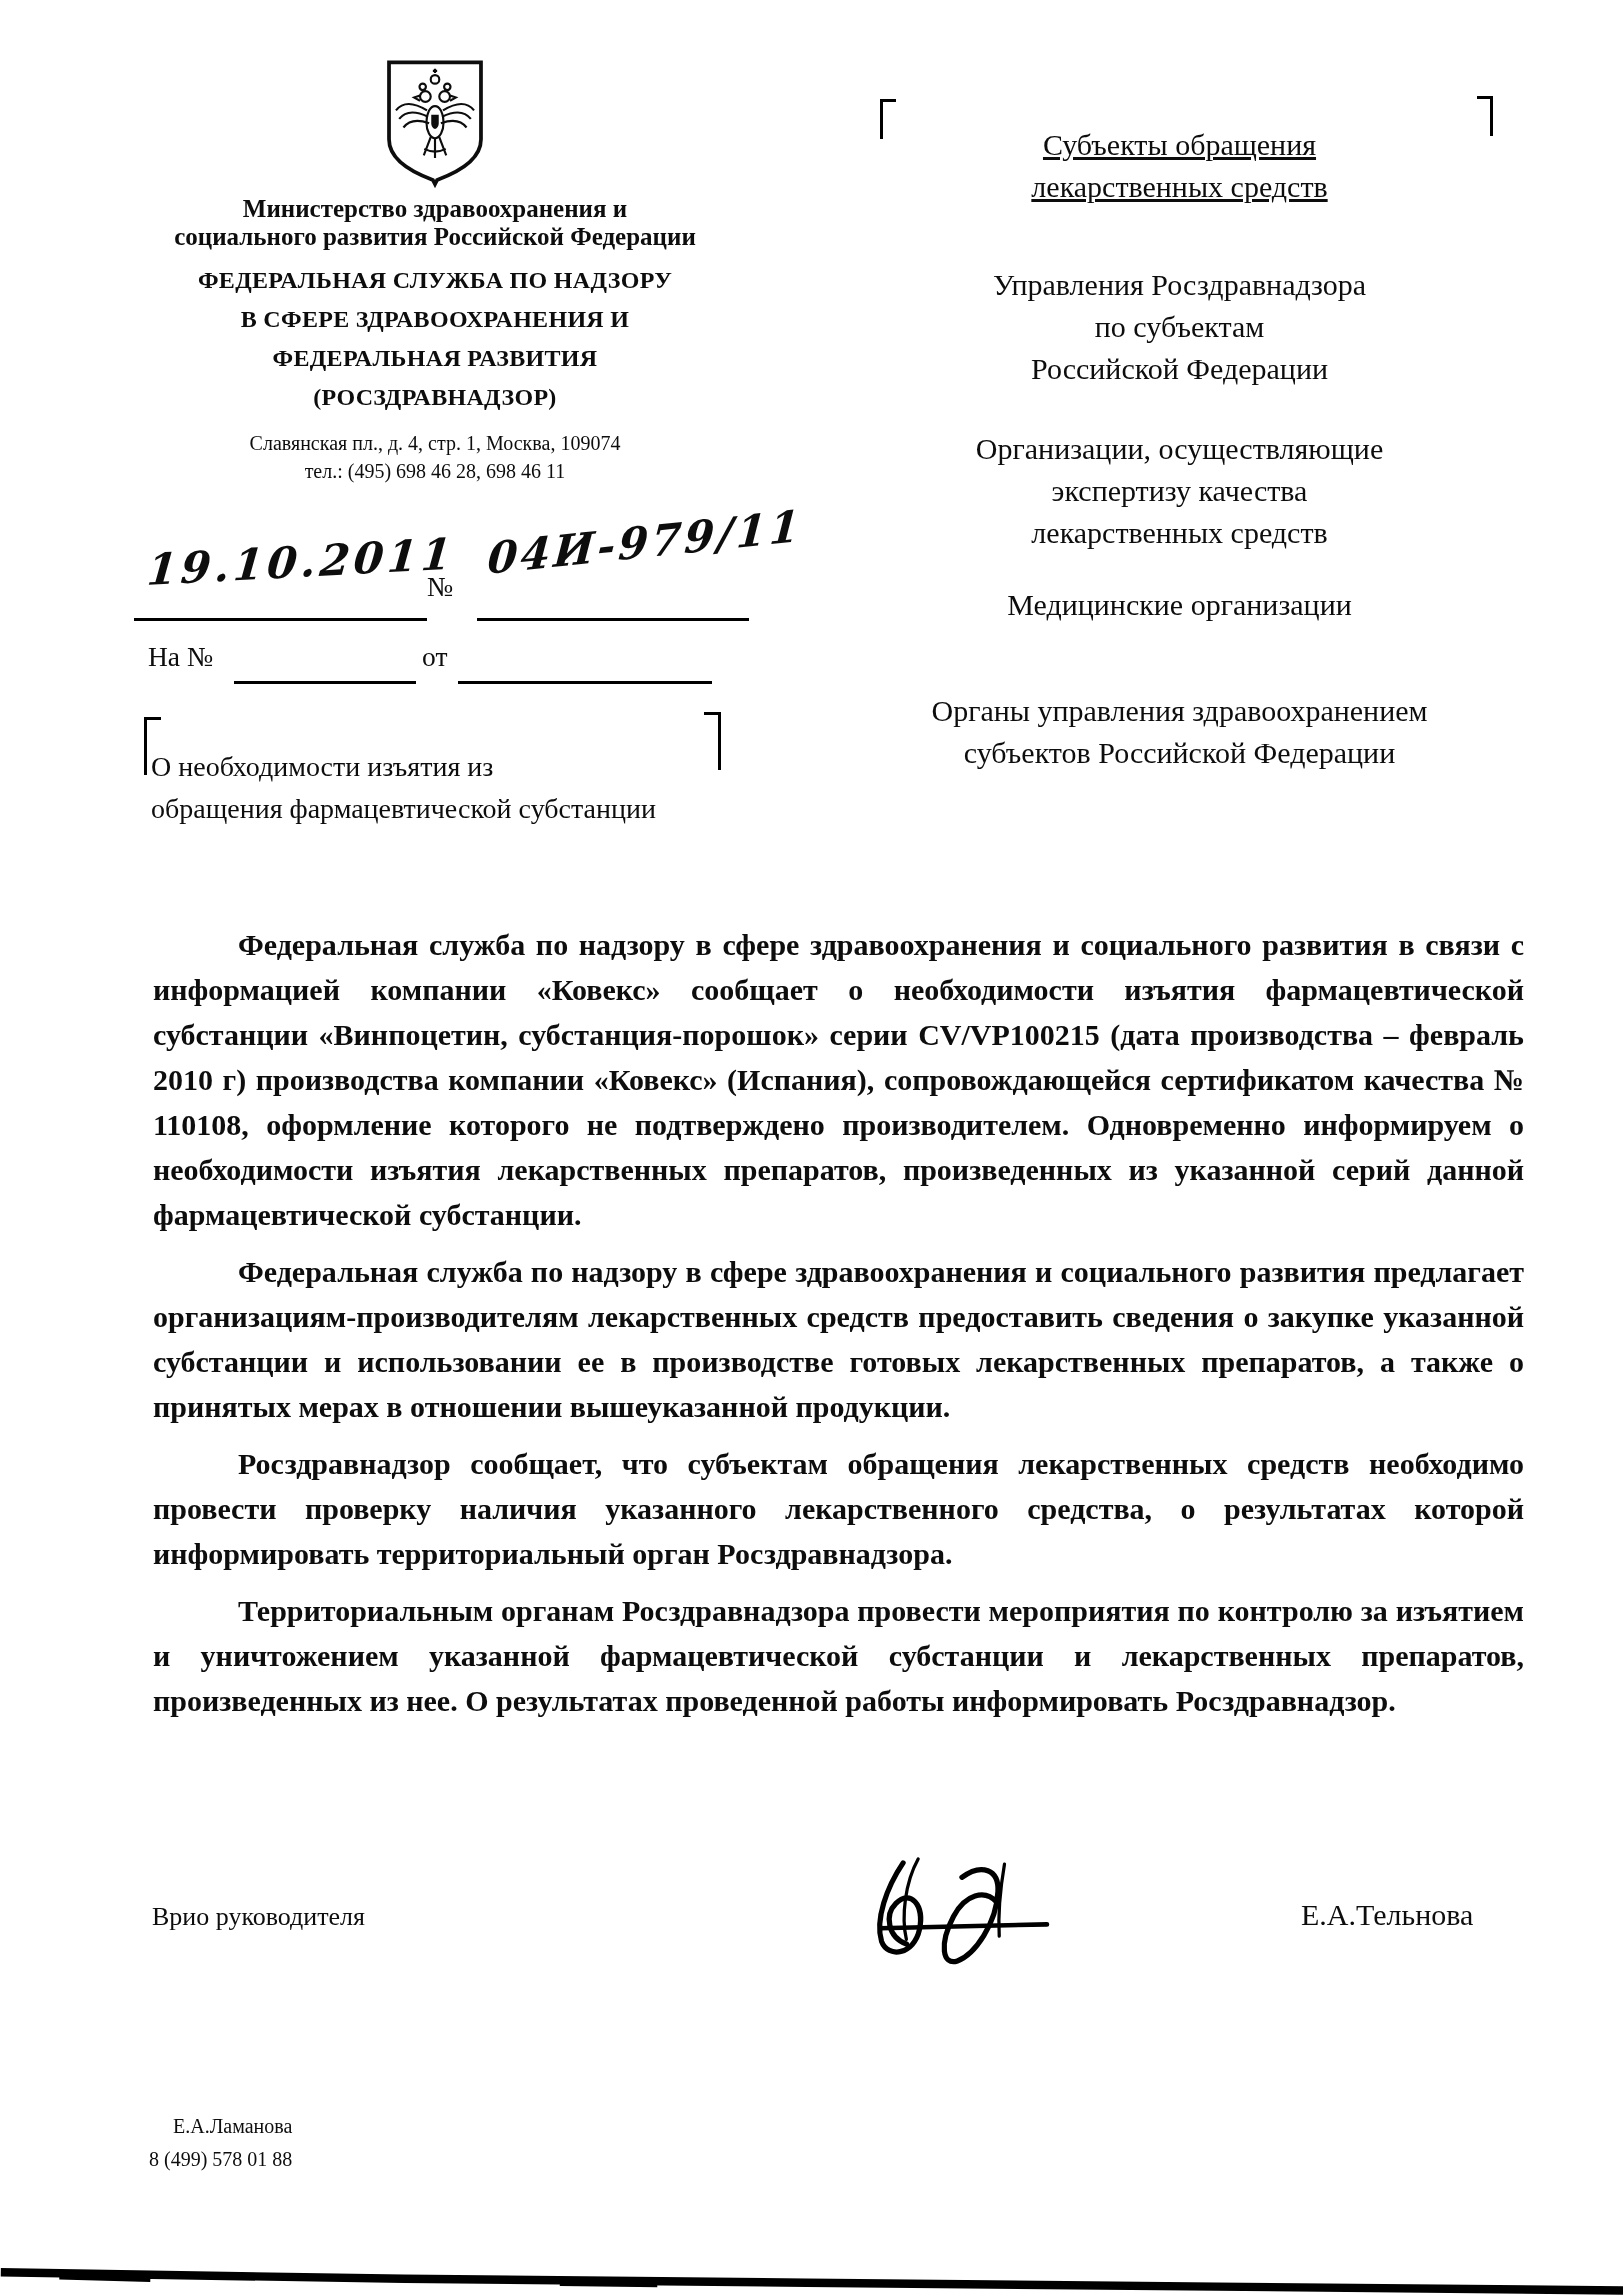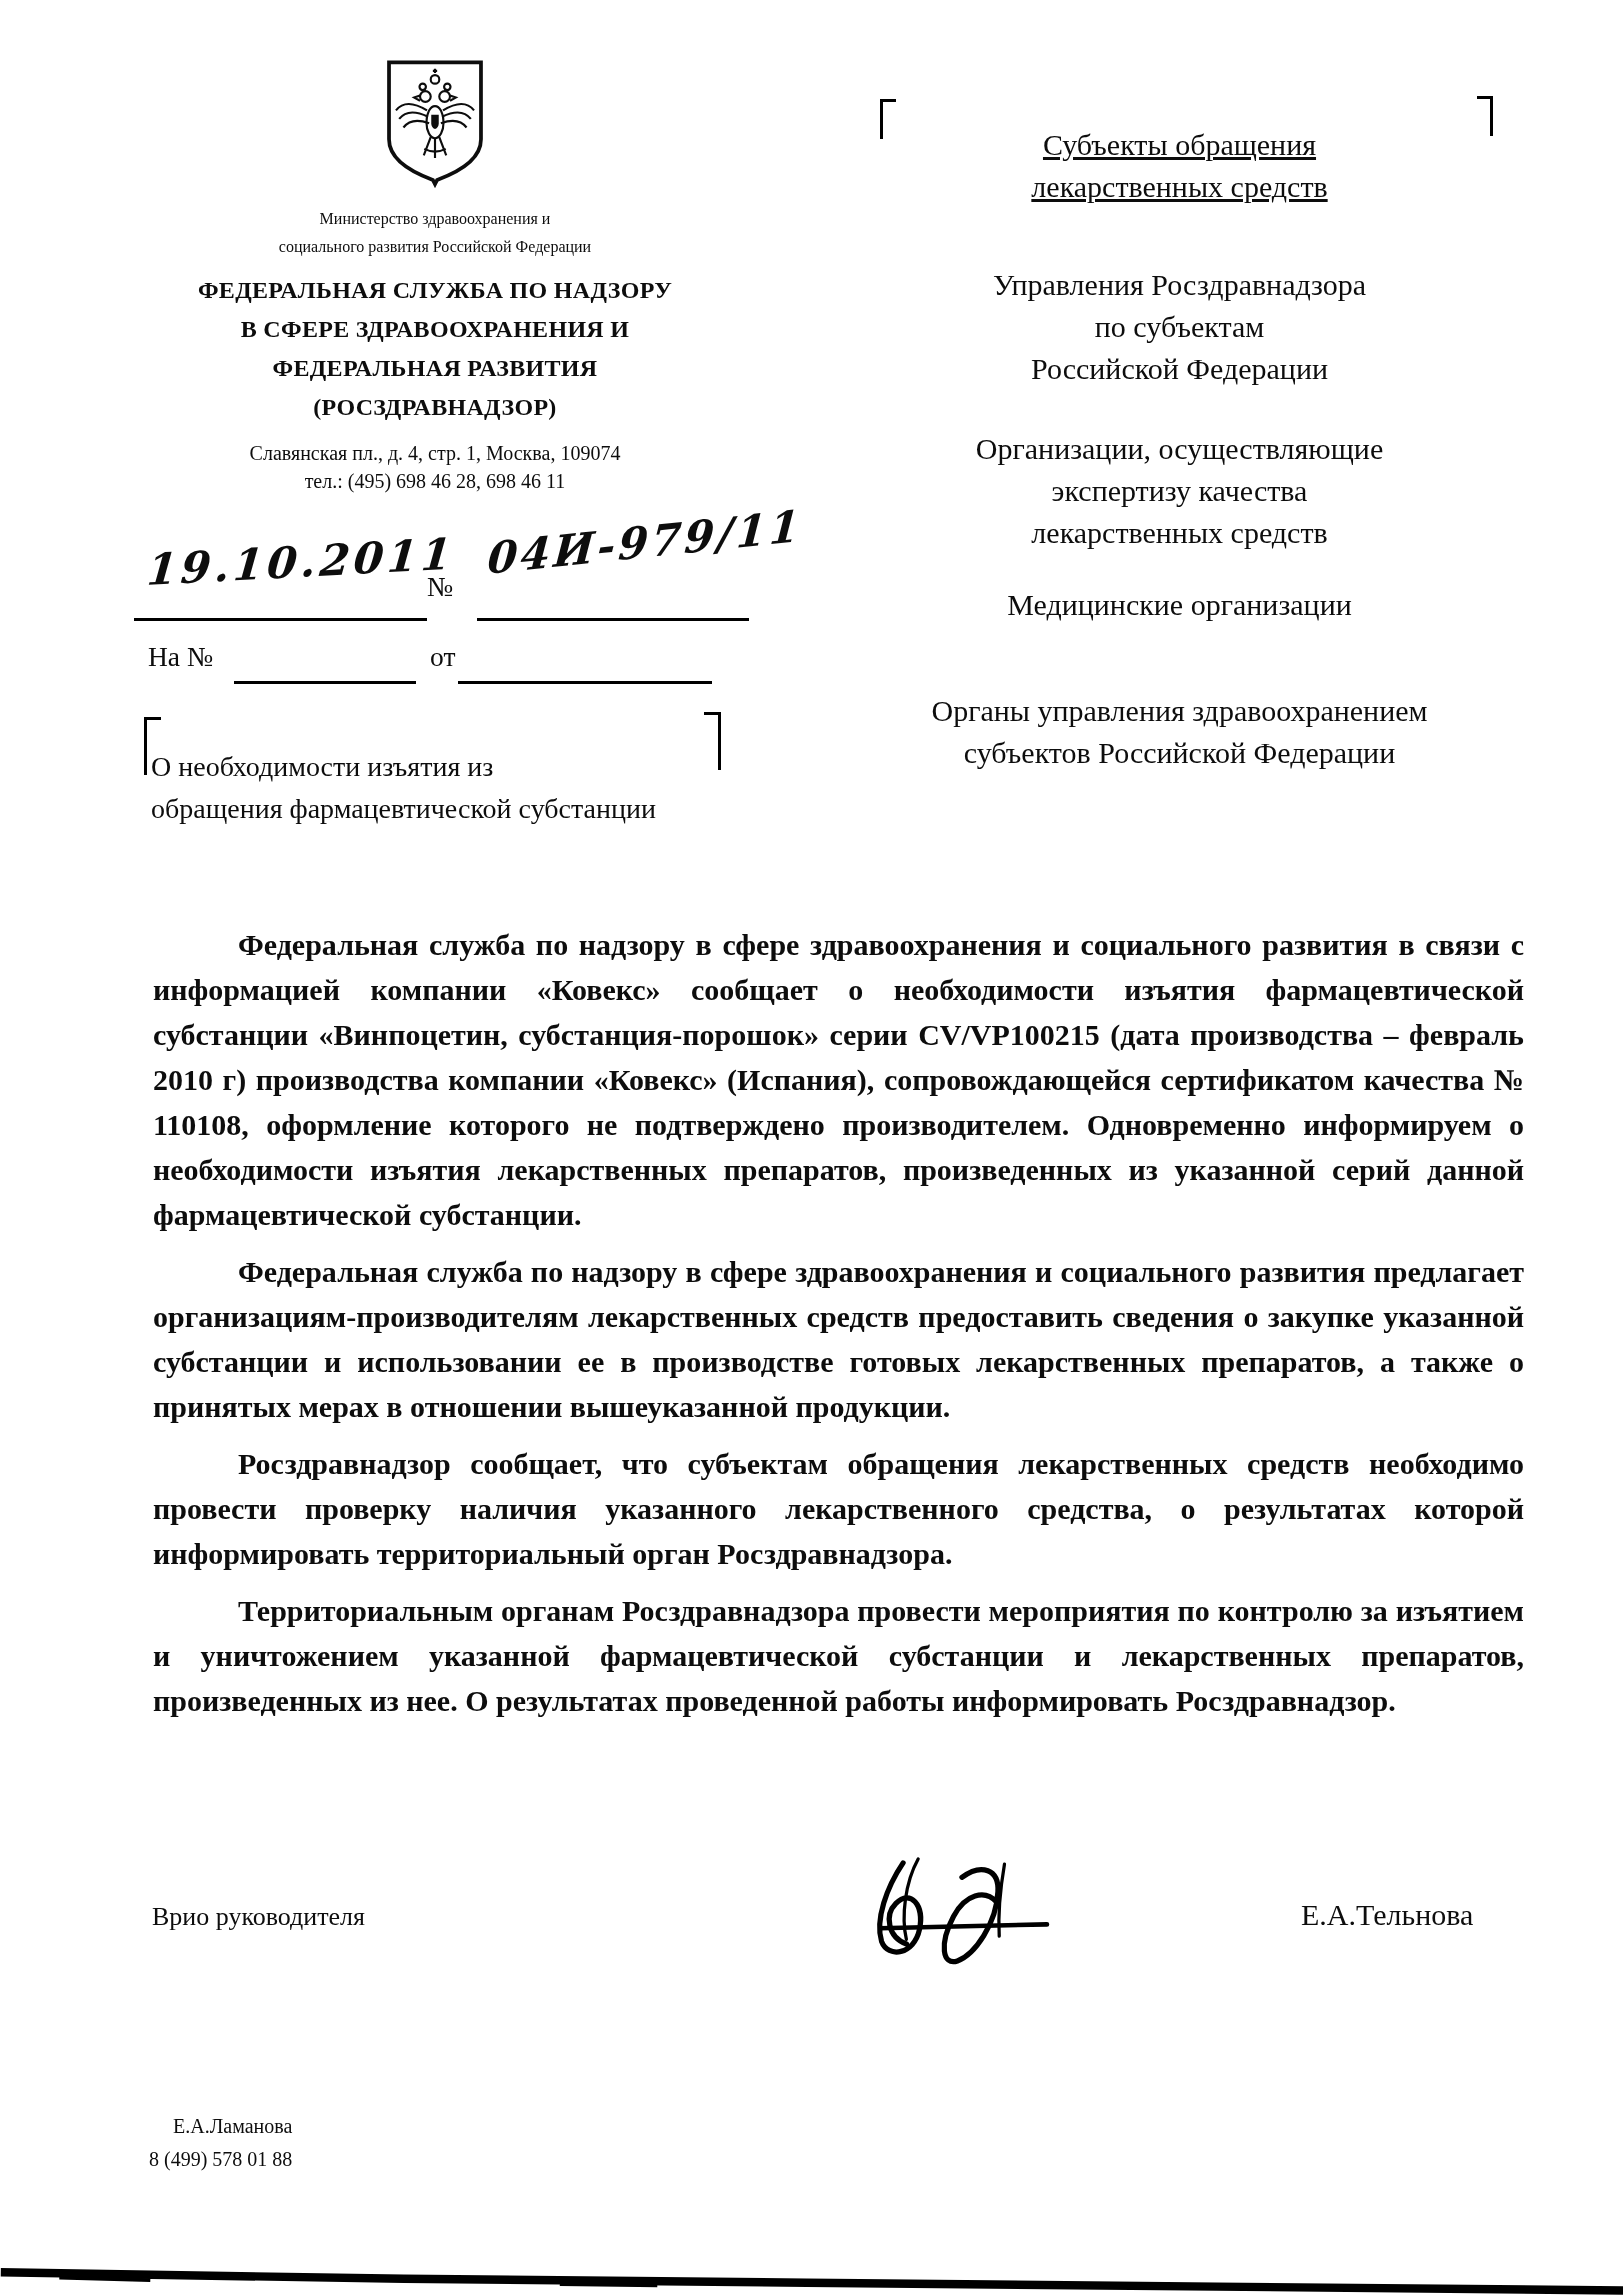--- a/index.html
+++ b/index.html
@@ -3,32 +3,32 @@
 <meta charset="utf-8">
 <style>
   html,body { margin:0; padding:0; background:#e8e8e8; }
   .page {
     position:relative; width:1623px; height:2295px; background:#ffffff;
     font-family:"Liberation Serif", serif; color:#0d0d0d; overflow:hidden;
   }
   
   .letterhead { position:absolute; left:111px; top:58px; width:648px; text-align:center; }
   .emblem { display:block; margin:0 auto; }
-  .ministry { margin-top:16px; font-weight:normal; font-size:16px; line-height:27.5px; }
+  .ministry { margin-top:6px; font-weight:bold; font-size:25px; line-height:27.5px; }
   .service  { margin-top:11px; font-weight:bold; font-size:24px; line-height:39px; letter-spacing:0.3px; }
   .addr     { margin-top:11.8px; font-size:20px; line-height:28px; }
   
   .hand { font-family:"DejaVu Serif", serif; font-style:italic; font-weight:bold; white-space:nowrap; }
   .date-hand { position:absolute; left:145px; top:545px; font-size:43px; letter-spacing:3.9px;
                transform:rotate(-3deg) skewX(-8deg); transform-origin:left bottom; }
   .num-hand  { position:absolute; left:486px; top:534px; font-size:43px; letter-spacing:3.3px;
                transform:rotate(-6deg) skewX(-10deg); transform-origin:left bottom; }
   .num-label { position:absolute; left:427px; top:571px; font-size:27.5px; }
   .reply-label { position:absolute; left:148px; top:641px; font-size:27.5px; }
-  .from-label  { position:absolute; left:422px; top:641px; font-size:27.5px;margin-left:8px; }
+  .from-label  { position:absolute; left:422px; top:641px; font-size:27.5px; }
   .u { position:absolute; background:#000; height:3.3px; }
   .u1 { left:134px; top:618px; width:293px; }
   .u2 { left:477px; top:618px; width:272px; }
   .u3 { left:234px; top:681px; width:182px; height:2.6px; }
   .u4 { left:458px; top:681px; width:254px; height:2.6px; }
   
   .cm { position:absolute; }
   .cm-tl { border-left:3.3px solid #000; border-top:3.3px solid #000; }
   .cm-tr { border-right:3.3px solid #000; border-top:3.3px solid #000; }
   .cm-subj-l { left:144px;  top:717px; width:14.4px; height:55px; }

